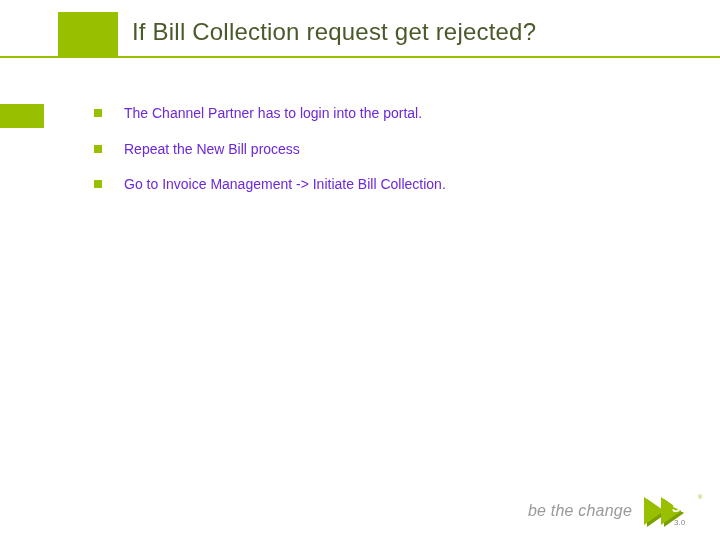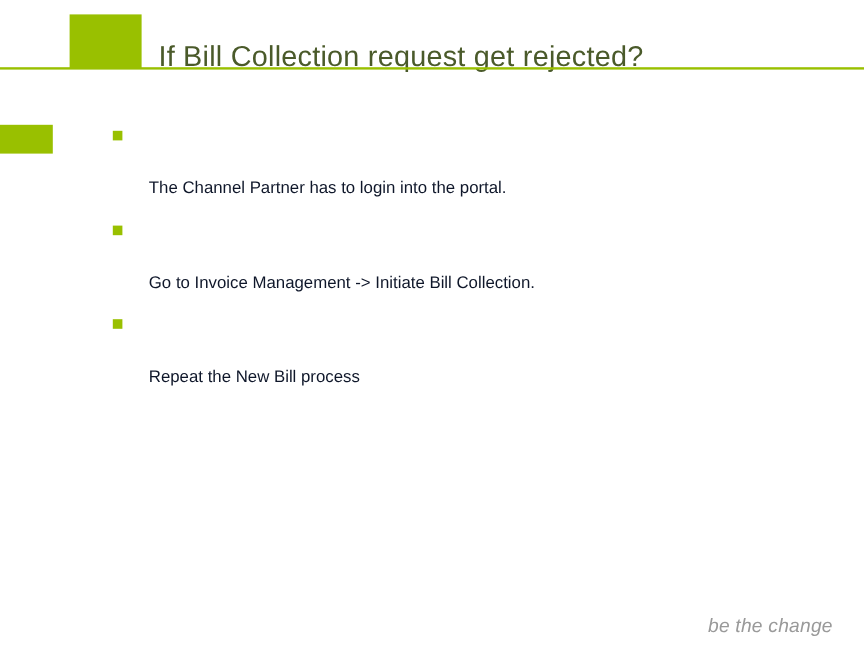--- a/index.html
+++ b/index.html
@@ -20,21 +20,20 @@
     background: #99c000;
   }
   .title {
     position: absolute;
     top: 18px;
     left: 132px;
     font-family: "Trebuchet MS", "Lucida Sans Unicode", "Lucida Grande", sans-serif;
     font-size: 24px;
     color: #4a5a2a;
     letter-spacing: 0.2px;
-    margin-top: 16px;
   }
   .title-underline {
     position: absolute;
     top: 56px;
     left: 0;
     width: 720px;
     height: 2px;
     background: #99c000;
   }
   .side-block {
@@ -59,23 +58,22 @@
   .bullet-square {
     width: 8px;
     height: 8px;
     background: #99c000;
     margin-top: 4px;
     margin-right: 22px;
     flex-shrink: 0;
   }
   .bullet-text {
     font-size: 14px;
-    color: #0f172a;
+    color: #6d28d9;
     line-height: 1.25;
-    margin-top: 43px;
   }
   .footer {
     position: absolute;
     bottom: 8px;
     right: 14px;
     display: flex;
     align-items: center;
   }
   .tagline {
     font-family: "Trebuchet MS", sans-serif;
@@ -147,23 +145,32 @@
 <div class="title-underline"></div>
 <div class="side-block"></div>
 
 <div class="bullets">
   <div class="bullet-row">
     <div class="bullet-square"></div>
     <div class="bullet-text">The Channel Partner has to login into the portal.</div>
   </div>
   <div class="bullet-row">
     <div class="bullet-square"></div>
-    <div class="bullet-text">Go to Invoice Management  -&gt; Initiate Bill Collection.</div>
+    <div class="bullet-text">Repeat the New Bill process</div>
   </div>
   <div class="bullet-row">
     <div class="bullet-square"></div>
-    <div class="bullet-text">Repeat the New Bill process</div>
+    <div class="bullet-text">Go to Invoice Management  -&gt; Initiate Bill Collection.</div>
   </div>
 </div>
 
 <div class="footer">
   <div class="tagline">be the change</div>
+  <div class="logo">
+    <div class="arrow arrow1-shadow"></div>
+    <div class="arrow arrow1"></div>
+    <div class="arrow arrow2-shadow"></div>
+    <div class="arrow arrow2"></div>
+    <div class="logo-text">sify</div>
+    <div class="logo-reg">®</div>
+    <div class="logo-sub">3.0</div>
+  </div>
 </div>
 
 </body></html>

